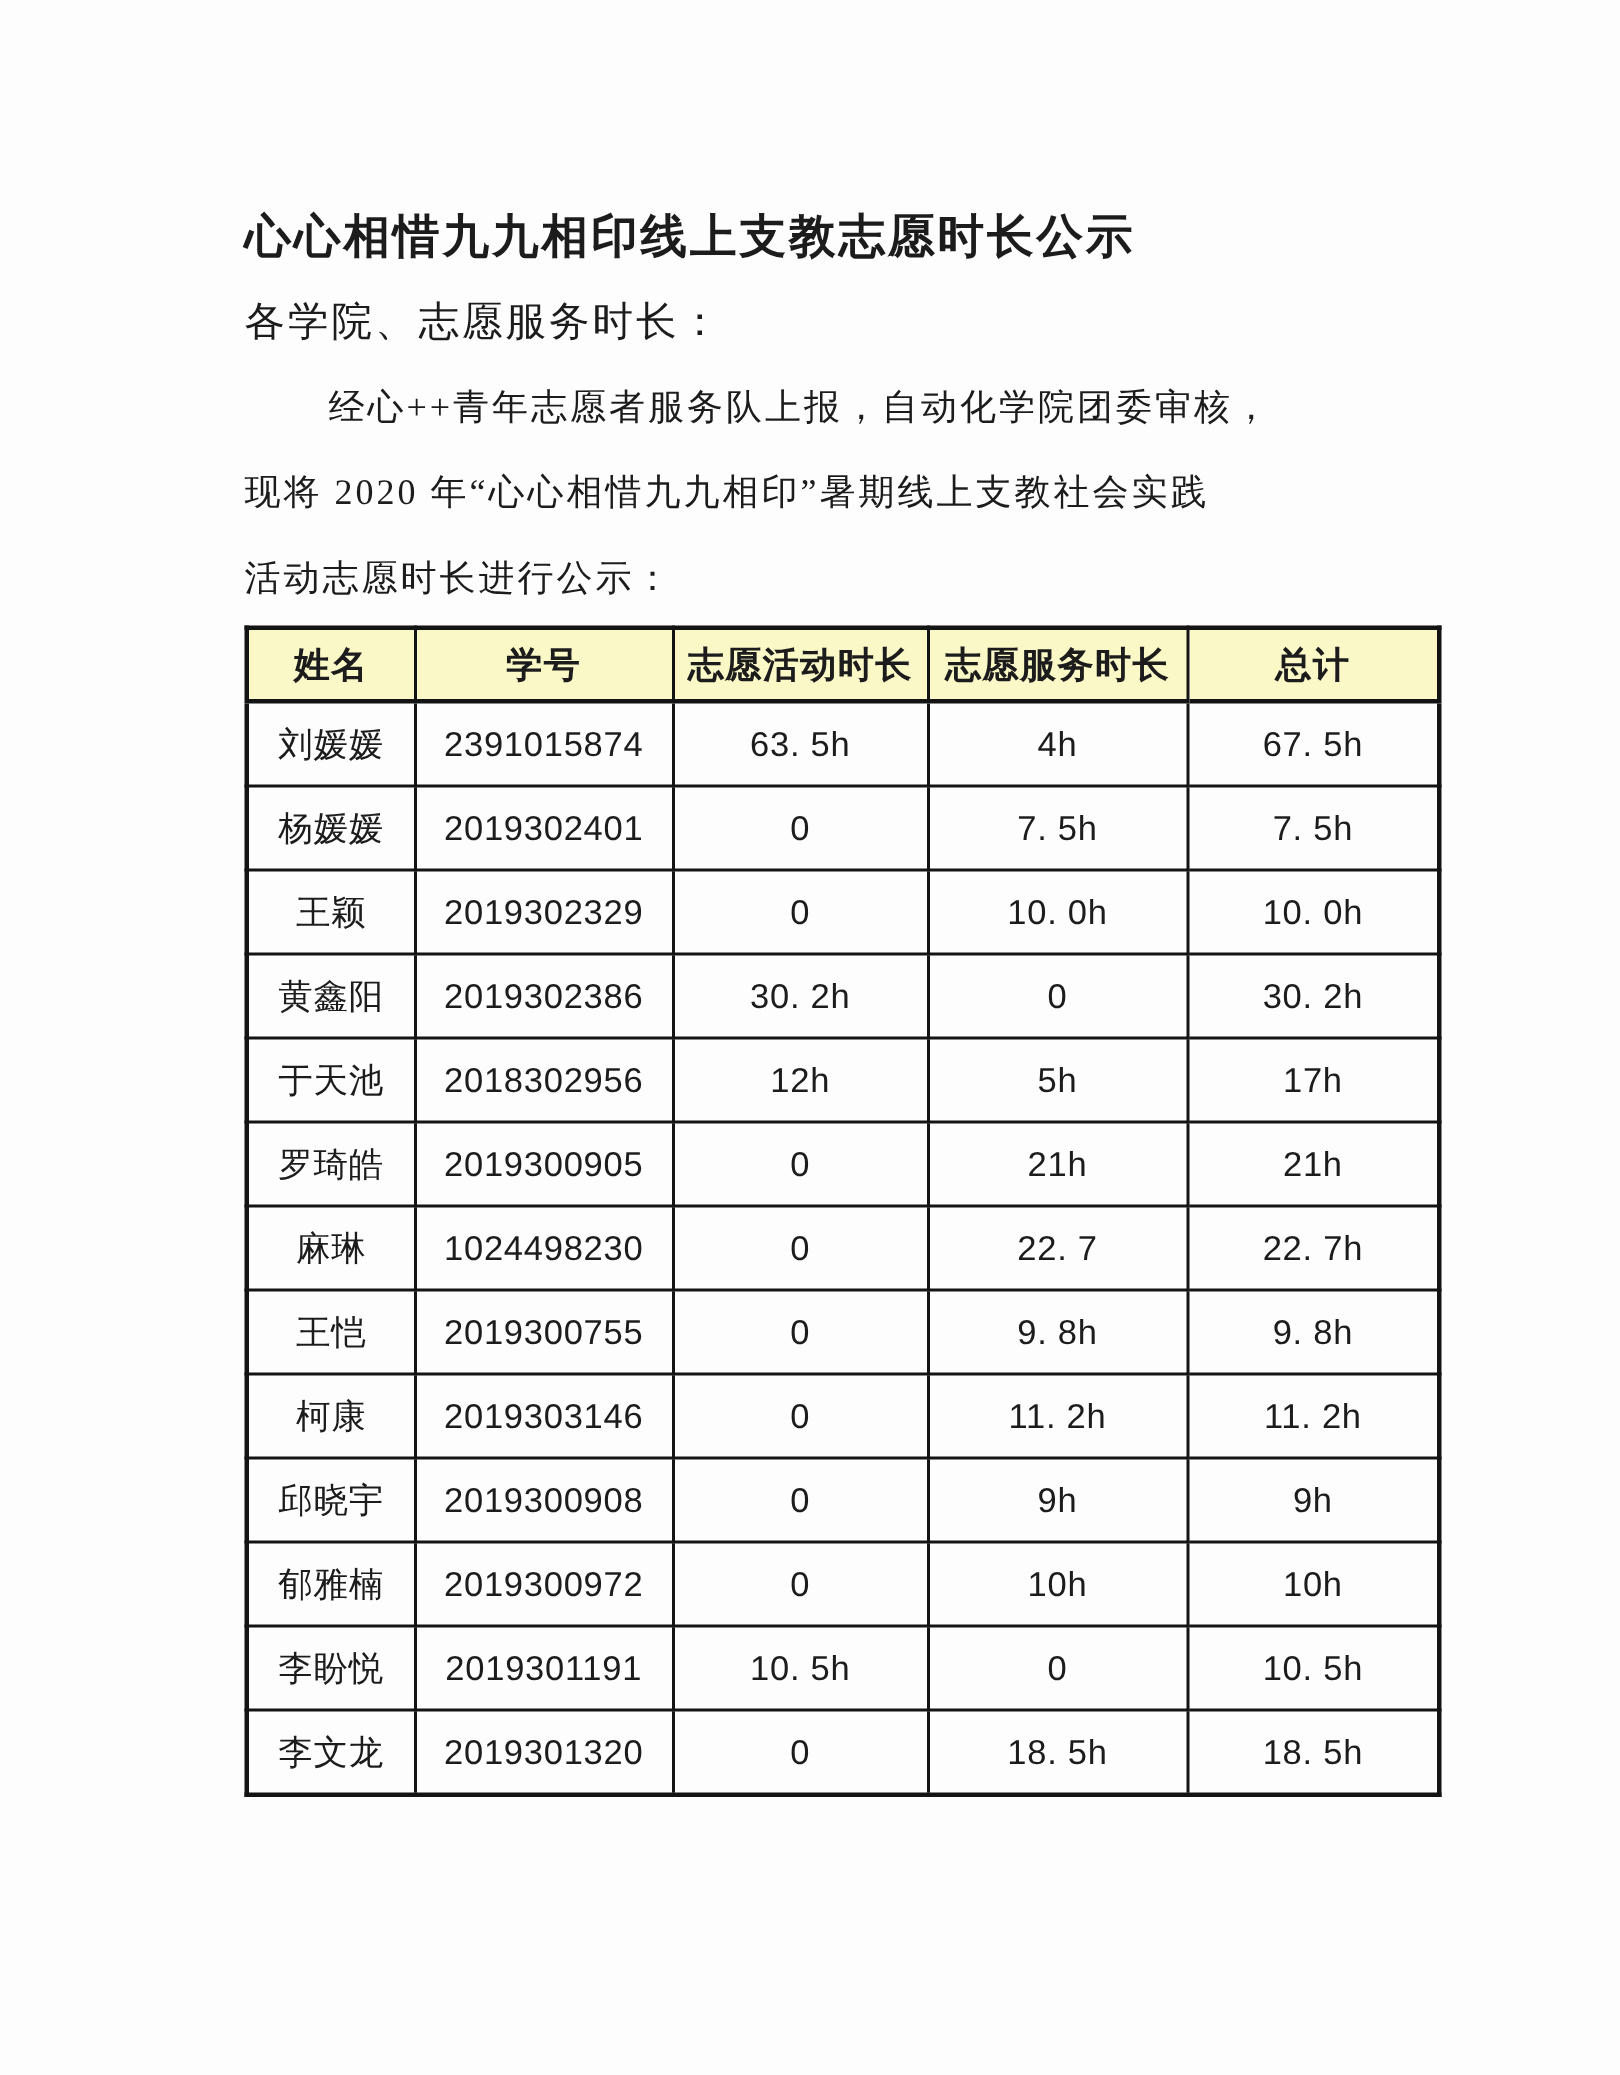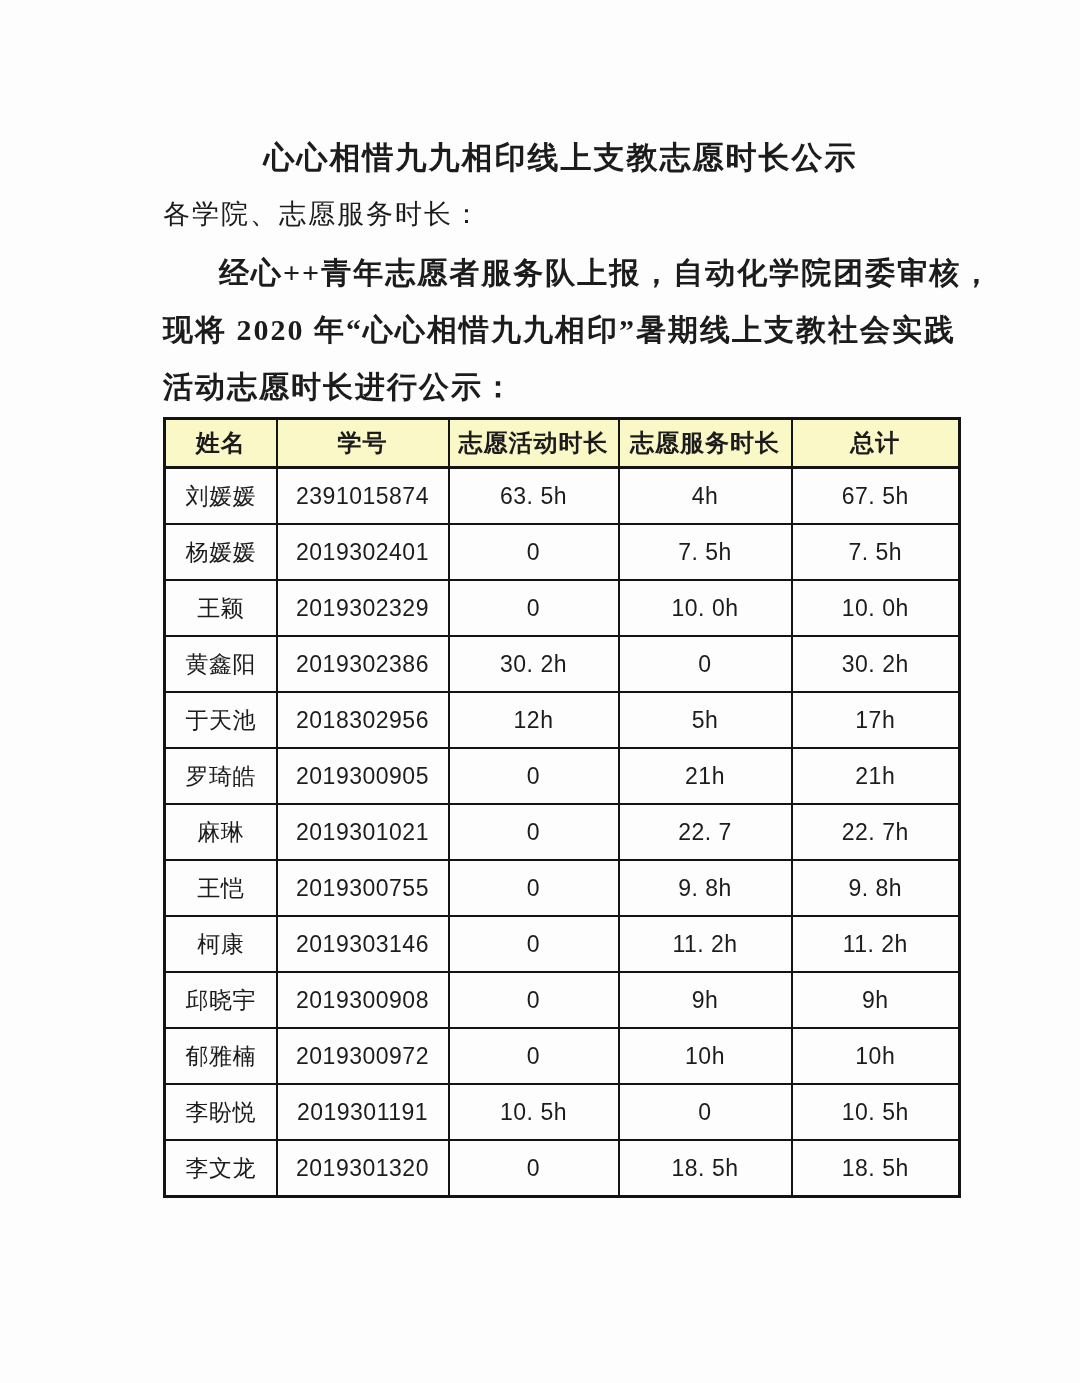--- a/index.html
+++ b/index.html
@@ -14,21 +14,21 @@
     background: #fdfdfd;
     overflow: hidden;
     font-family: "Liberation Serif", "DejaVu Serif", serif;
     color: #1c1c1c;
   }
   .doc-title {
     position: absolute;
     top: 136px;
     left: 163px;
     width: 795px;
-    text-align: center;
+    text-align: left;
     font-size: 31px;
     font-weight: bold;
     letter-spacing: 2px;
     line-height: 44px;
     white-space: nowrap;
   }
   .greeting {
     position: absolute;
     top: 194px;
     left: 163px;
@@ -36,24 +36,23 @@
     font-size: 27px;
     letter-spacing: 2px;
     line-height: 40px;
     white-space: nowrap;
   }
   .paragraph {
     position: absolute;
     top: 244px;
     left: 163px;
     width: 800px;
-    font-size: 30px;
+    font-size: 24px;
     letter-spacing: 2px;
     line-height: 57px;
-    font-weight: bold;
   }
   .paragraph .line {
     white-space: nowrap;
   }
   .paragraph .line.indent {
     text-indent: 56px;
   }
   .hours-table {
     position: absolute;
     top: 417px;
@@ -167,21 +166,21 @@
     <tr>
       <td>罗琦皓</td>
       <td>2019300905</td>
       <td>0</td>
       <td>21h</td>
       <td>21h</td>
     </tr>
 
     <tr>
       <td>麻琳</td>
-      <td>2019301021</td>
+      <td>1024498230</td>
       <td>0</td>
       <td>22. 7</td>
       <td>22. 7h</td>
     </tr>
 
     <tr>
       <td>王恺</td>
       <td>2019300755</td>
       <td>0</td>
       <td>9. 8h</td>

